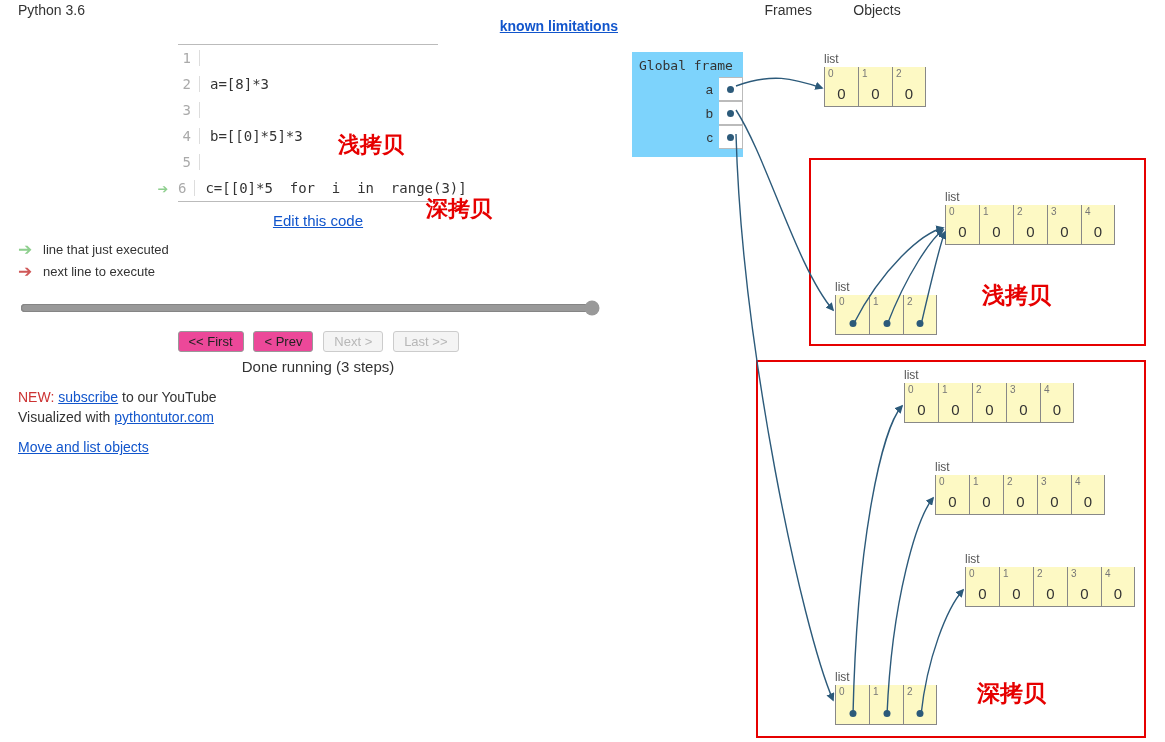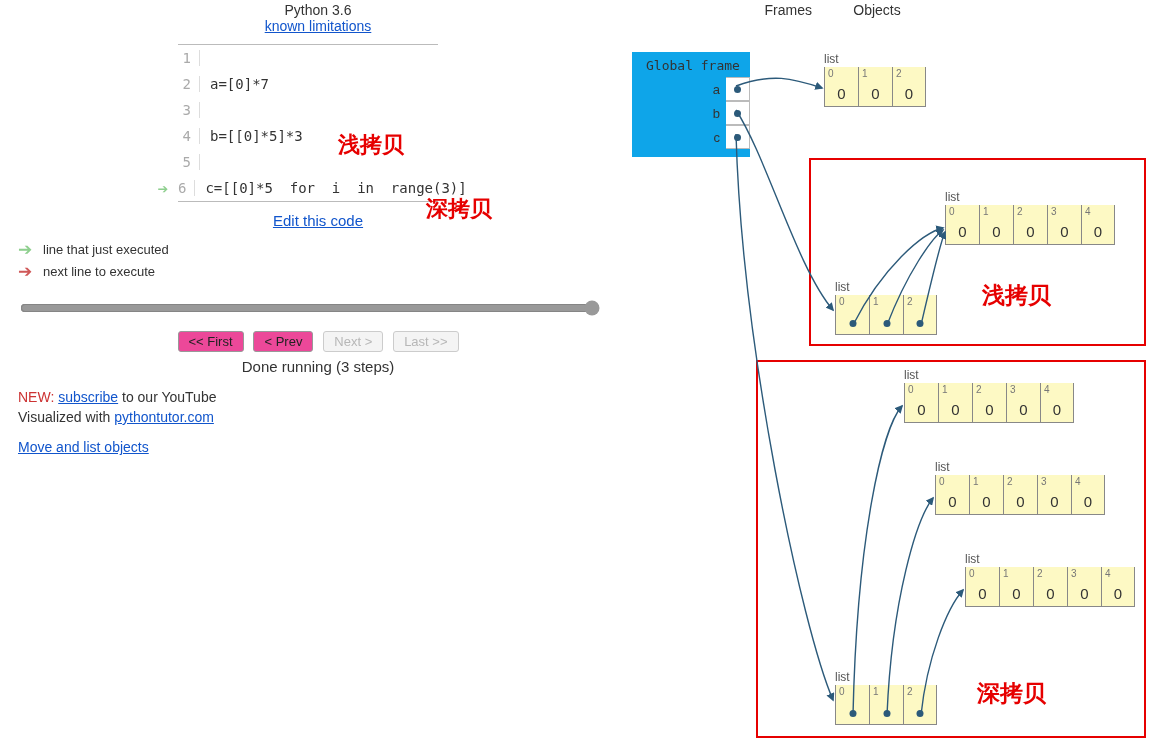--- a/index.html
+++ b/index.html
@@ -9,23 +9,23 @@
     font-family: Verdana, Arial, sans-serif;
     font-size: 14px;
     color: #333;
     background: #fff;
     width: 1165px;
   }
   .container { display: flex; padding: 0 18px; }
   .left-panel { width: 600px; padding-top: 2px; position: relative; }
   .divider { width: 1px; background: #ccc; margin: 0 14px 0 0; align-self: stretch; min-height: 490px; }
   .right-panel { flex: 1; position: relative; }
-  .python-title { text-align: center; font-size: 14px; color: #333; margin-top: 0; }
+  .python-title { text-align: left; font-size: 14px; color: #333; margin-top: 0; }
   a { color: #1155cc; text-decoration: underline; }
-  .limitations { display: block; text-align: center; font-size: 14px; }
+  .limitations { display: block; text-align: right; font-size: 14px; font-weight: bold; }
   .code-block {
     border-top: 1px solid #bbb;
     border-bottom: 1px solid #bbb;
     margin: 10px 180px 10px 160px;
     font-family: "Andale Mono", monospace;
     font-size: 14px;
   }
   .code-row { display: flex; align-items: center; height: 26px; position: relative; }
   .lineno { width: 22px; text-align: right; color: #aaa; padding-right: 8px; border-right: 1px solid #ddd; margin-right: 10px; }
   .code-text { white-space: pre; color: #333; }
@@ -51,21 +51,21 @@
   .done-text { text-align: center; font-size: 15px; color: #333; margin: 4px 0 14px 0; }
   .credits { font-size: 14px; margin: 4px 0; }
   .new-tag { color: #c33; }
   
   .col-headers { display: flex; font-size: 14px; color: #333; margin-top: 2px; }
   .col-frames { width: 180px; text-align: right; }
   .col-objects { width: 130px; text-align: center; }
   .vis-canvas { position: relative; width: 520px; height: 720px; }
   .global-frame {
     position: absolute; left: 0; top: 34px;
-    background: #0ea5e9; padding: 6px 0 8px 12px;
+    background: #7dd3fc; padding: 6px 0 8px 5px;
     font-family: "Andale Mono", monospace; font-size: 13px;
   }
   .global-frame .title { font-size: 13px; color: #333; padding: 0 10px 4px 2px; }
   .var-row { display: flex; align-items: center; justify-content: flex-end; height: 24px; }
   .var-name { font-family: Verdana, sans-serif; font-size: 13px; padding-right: 6px; }
   .var-box {
     width: 24px; height: 24px; background: #fff; border: 1px solid #bbb; border-left: none;
     display: flex; align-items: center; justify-content: center;
   }
   .ptr { width: 7px; height: 7px; border-radius: 50%; background: #2c5a7a; }
@@ -93,21 +93,21 @@
     <div class="python-title">Python 3.6</div>
     <a href="#" class="limitations">known limitations</a>
 
     <div class="code-block">
       <div class="code-row">
           <span class="lineno">1</span>
           <span class="code-text"></span>
         </div>
       <div class="code-row">
           <span class="lineno">2</span>
-          <span class="code-text">a=[0]*7</span>
+          <span class="code-text">a=[8]*3</span>
         </div>
       <div class="code-row">
           <span class="lineno">3</span>
           <span class="code-text"></span>
         </div>
       <div class="code-row">
           <span class="lineno">4</span>
           <span class="code-text">b=[[0]*5]*3</span>
         </div>
       <div class="code-row">

